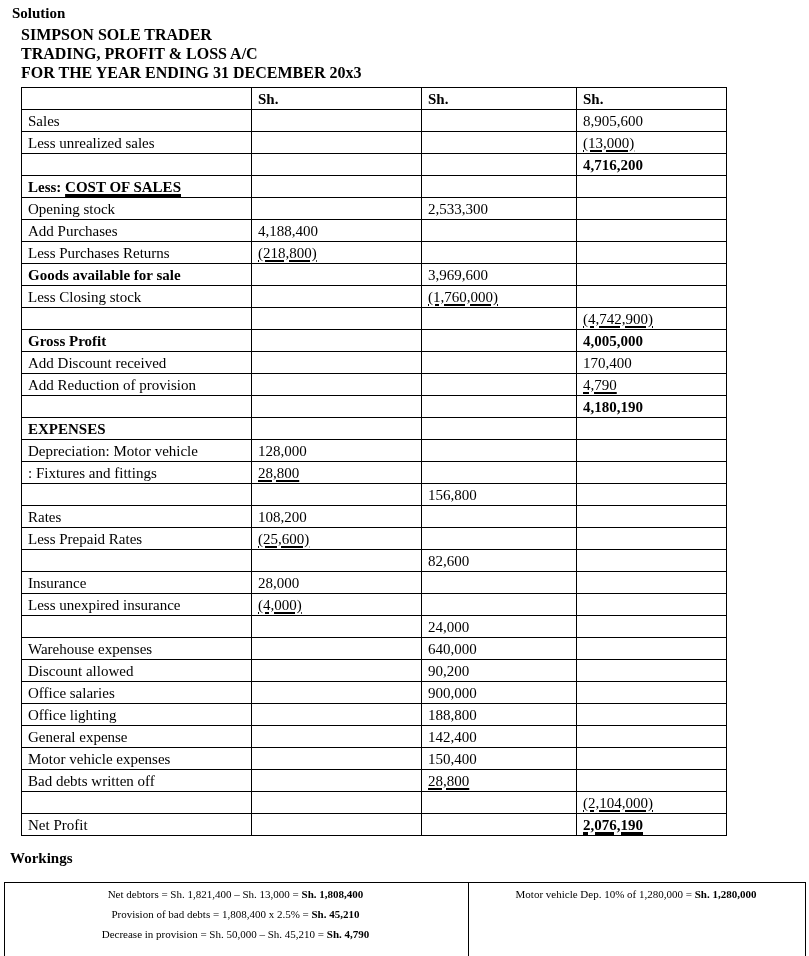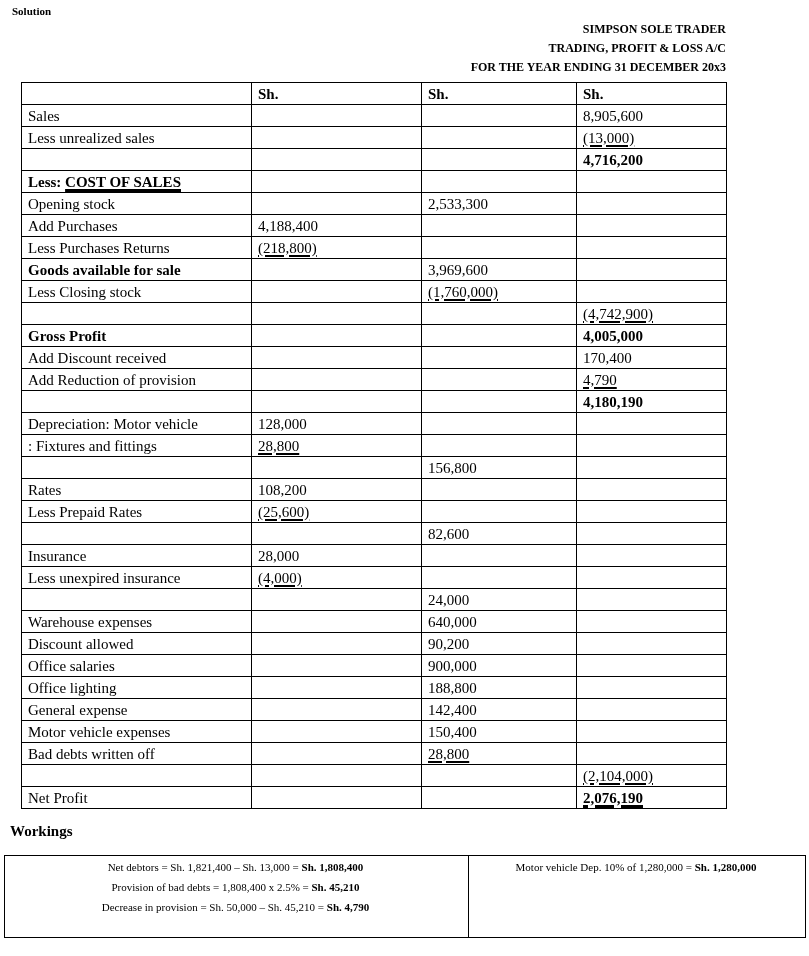--- a/index.html
+++ b/index.html
@@ -10,29 +10,29 @@
     font-family: "Liberation Serif", "DejaVu Serif", serif;
   }
   body {
     width: 809px;
     height: 956px;
     overflow: hidden;
     position: relative;
   }
   .solution {
     margin: 5px 0 0 12px;
-    font-size: 11px;
+    font-size: 15px;
     font-weight: bold;
   }
   .title-block {
     width: 705px;
     margin: 3px 0 0 21px;
-    text-align: right;
+    text-align: left;
     font-weight: bold;
-    font-size: 12px;
+    font-size: 16px;
     line-height: 19px;
   }
   table.statement {
     margin: 5px 16px 0 21px;
     width: 705px;
     border-collapse: collapse;
     table-layout: fixed;
   }
   table.statement th, table.statement td {
     border: 1.5px solid #000;
@@ -183,20 +183,26 @@
         <td><span>Add Reduction of provision</span></td>
         <td><span></span></td>
         <td><span></span></td>
         <td><span class="u">4,790</span></td>
       </tr>
       <tr>
         <td><span></span></td>
         <td><span></span></td>
         <td><span></span></td>
         <td><span class="b">4,180,190</span></td>
+      </tr>
+      <tr>
+        <td><span class="b">EXPENSES</span></td>
+        <td><span></span></td>
+        <td><span></span></td>
+        <td><span></span></td>
       </tr>
       <tr>
         <td><span>Depreciation: Motor vehicle</span></td>
         <td><span>128,000</span></td>
         <td><span></span></td>
         <td><span></span></td>
       </tr>
       <tr>
         <td class="indent"><span>: Fixtures and fittings</span></td>
         <td><span class="u">28,800</span></td>

